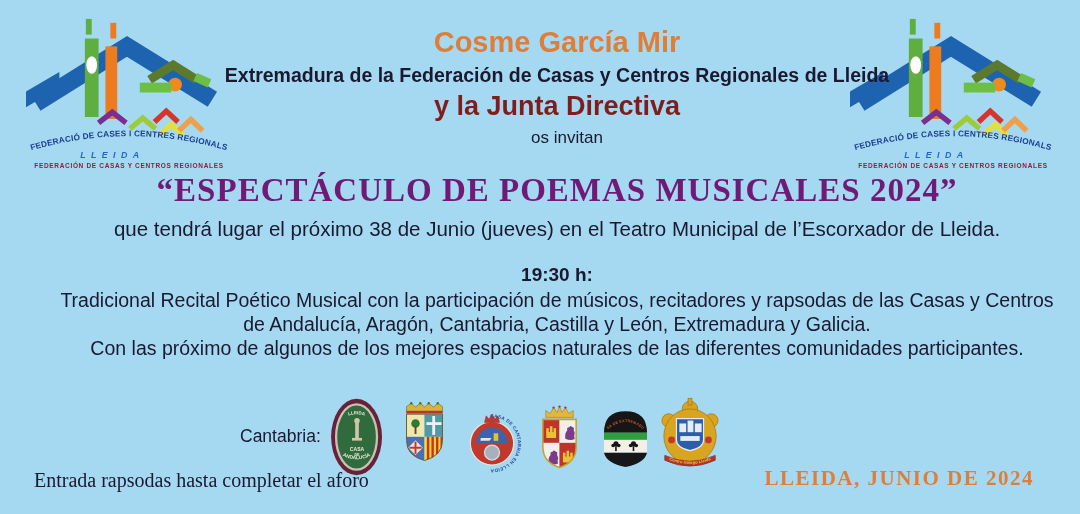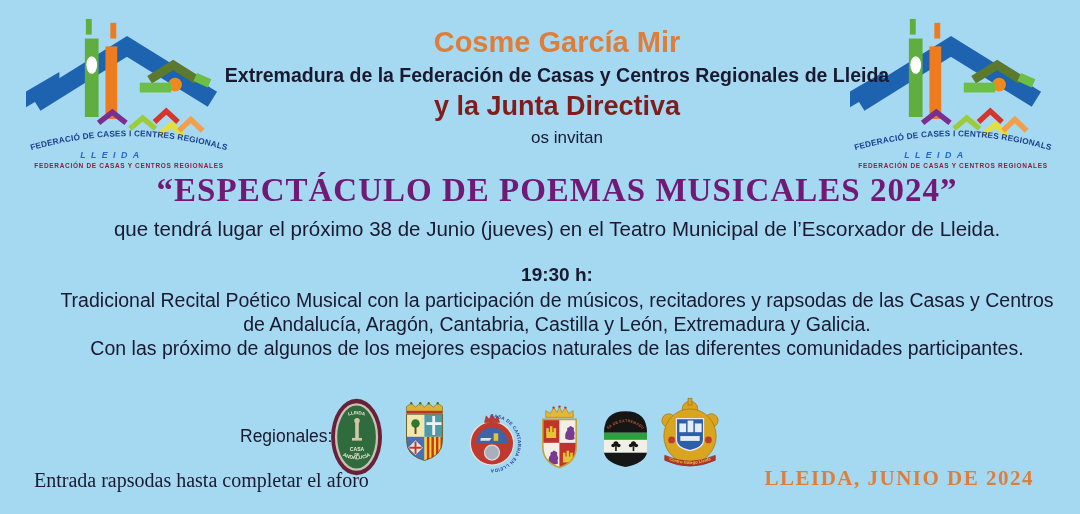--- a/index.html
+++ b/index.html
@@ -105,21 +105,21 @@
   <div class="center junta">y la Junta Directiva</div>
   <div class="center invite">os invitan</div>
 
   <div class="center title">“ESPECTÁCULO DE POEMAS MUSICALES 2024”</div>
   <div class="center subtitle">que tendrá lugar el próximo 38 de Junio (jueves) en el Teatro Municipal de l’Escorxador de Lleida.</div>
   <div class="center time">19:30 h:</div>
   <div class="center d1">Tradicional Recital Poético Musical con la participación de músicos, recitadores y rapsodas de las Casas y Centros</div>
   <div class="center d2">de Andalucía, Aragón, Cantabria, Castilla y León, Extremadura y Galicia.</div>
   <div class="center d3">Con las próximo de algunos de los mejores espacios naturales de las diferentes comunidades participantes.</div>
 
-  <div class="collab-label">Regionales:</div>
+  <div class="collab-label">Cantabria:</div>
 
   <svg class="clogo clogo-andalucia" viewBox="0 0 59 88">
     <defs>
       <path id="andTop" d="M 11,25 Q 29,13 47,25" fill="none"></path>
       <path id="andBot" d="M 9,62 Q 29,75 49,62" fill="none"></path>
     </defs>
     <ellipse cx="29" cy="44" rx="28" ry="42" fill="#67223A"></ellipse>
     <ellipse cx="29" cy="44" rx="22.5" ry="36" fill="#2F6B3C" stroke="#C9C2B4" stroke-width="2.5"></ellipse>
     <g fill="#CFC7A8">
       <circle cx="29.5" cy="26" r="3"></circle>

